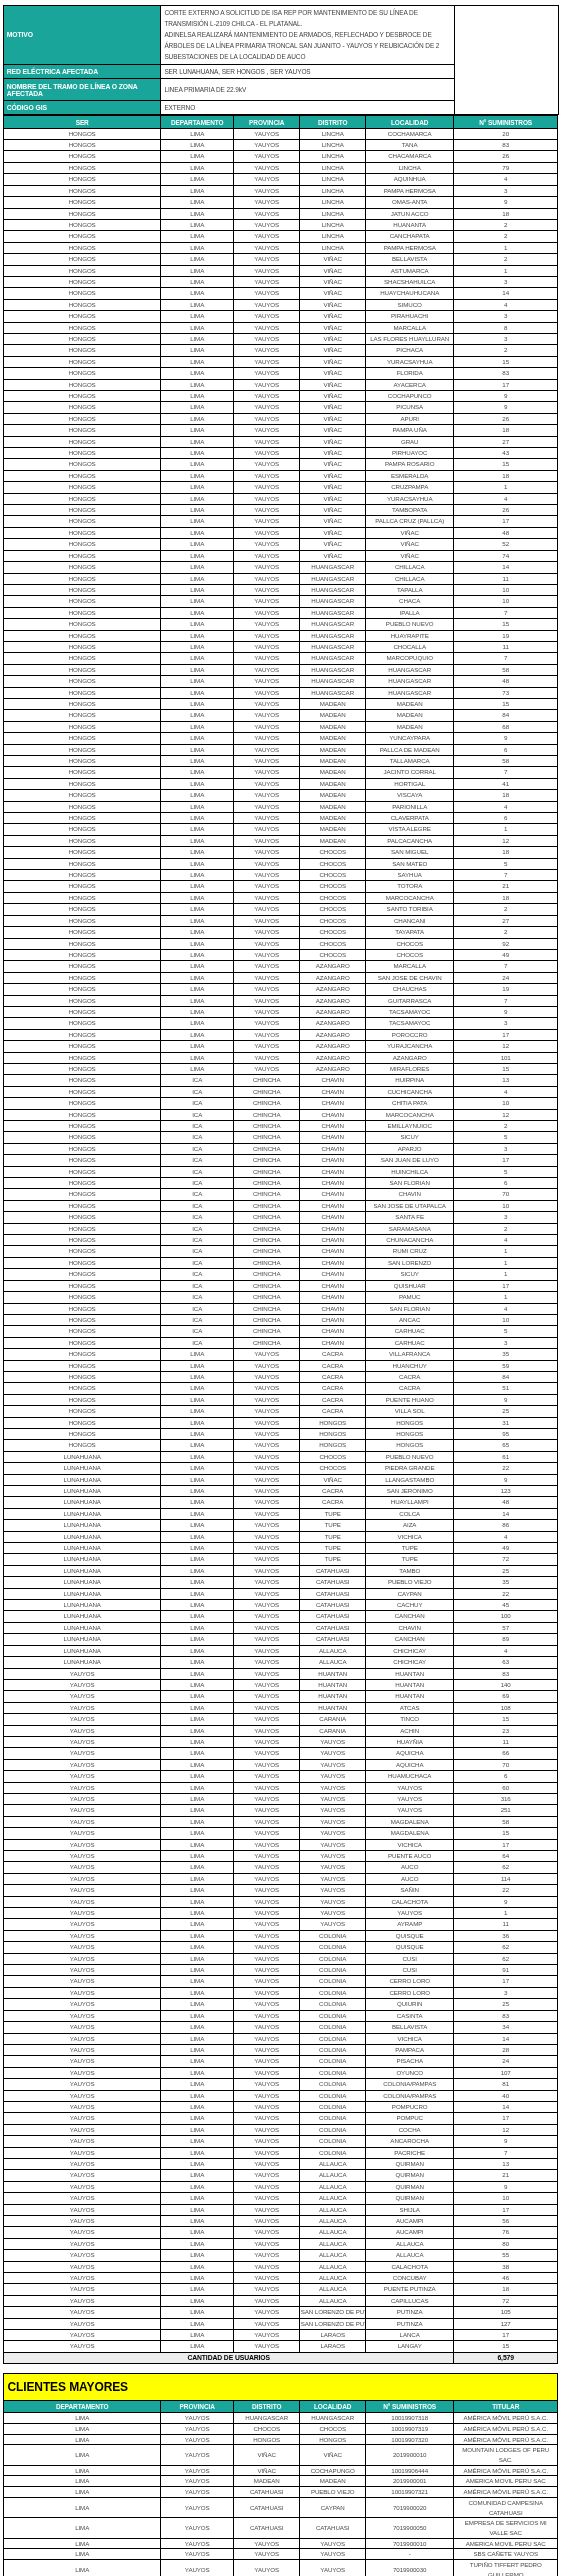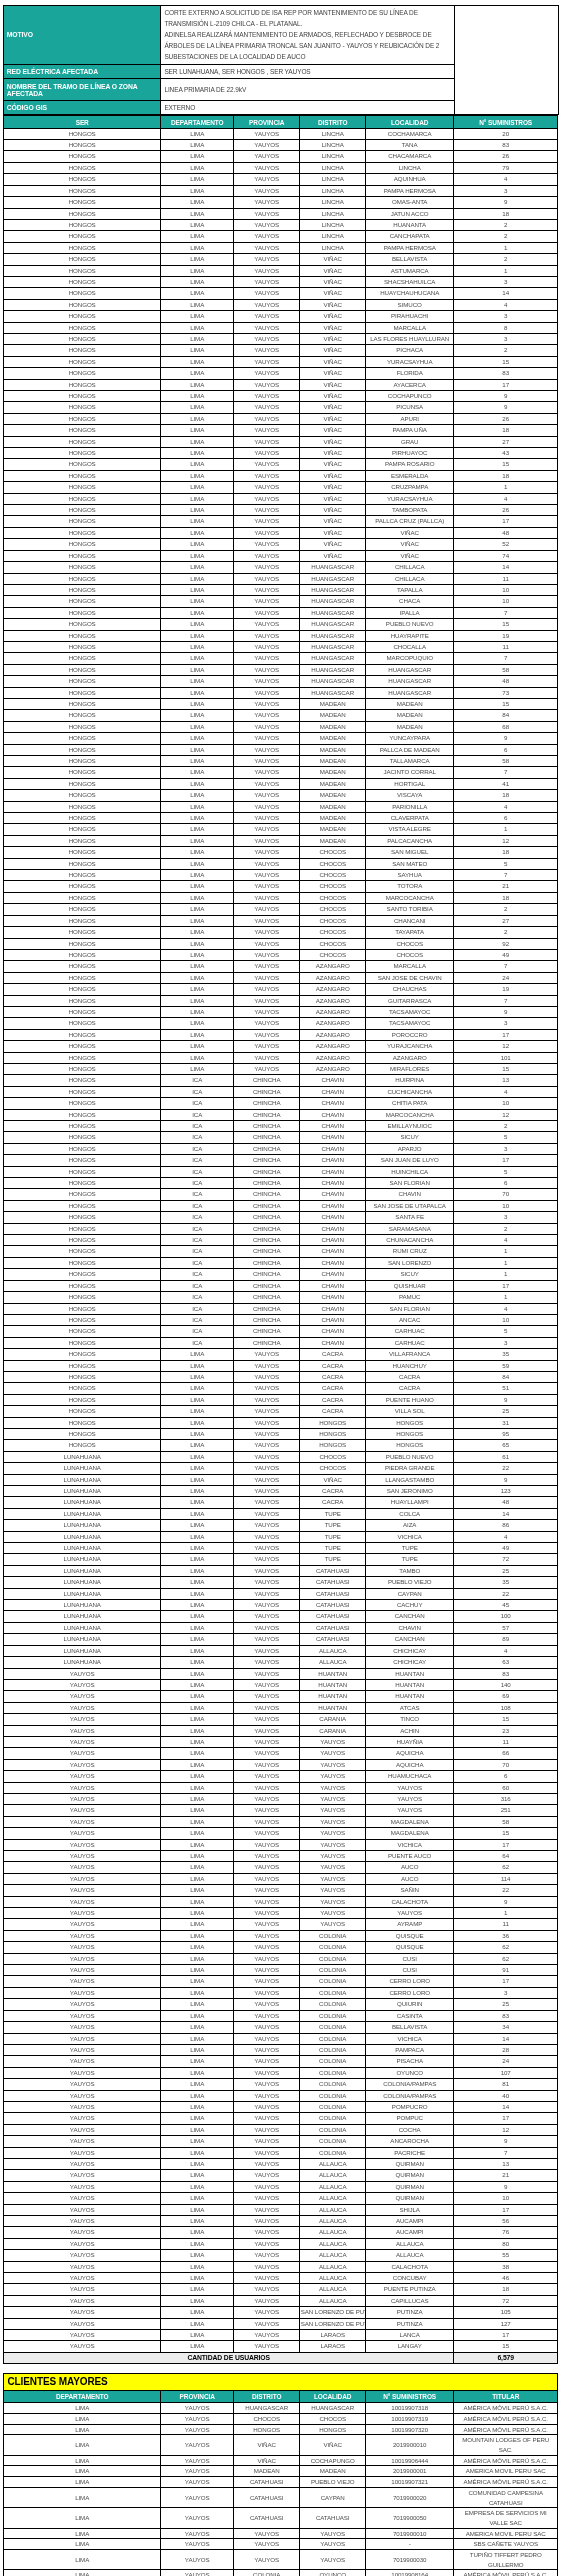--- a/index.html
+++ b/index.html
@@ -24,22 +24,22 @@
   
   td.c{color:#4d4d4d; font-size:6.2px; letter-spacing:-0.1px; text-align:center;
      vertical-align:middle; height:10.4px; white-space:nowrap; padding:0 0.6px; line-height:10.4px;}
   
   .footer-label{background:#ededed; color:#000; font-weight:bold; font-size:6.8px;
      text-align:center; height:11px; vertical-align:middle; letter-spacing:-0.1px;}
   .footer-value{background:#ededed; color:#000; font-weight:bold; font-size:6.8px;
      text-align:center; vertical-align:middle; letter-spacing:-0.1px;}
   
   .gap{height:9px;}
-  .cm-title{background:var(--yellow); color:#000; font-weight:bold; font-size:10px;
-     text-align:left; padding:0.6px 3.2px; height:17px; vertical-align:middle; letter-spacing:-0.1px;}
+  .cm-title{background:var(--yellow); color:#000; font-weight:bold; font-size:12px;
+     text-align:left; padding:0.6px 3.2px; height:27px; vertical-align:middle; letter-spacing:-0.1px;}
   td.t{color:#4d4d4d; font-size:6.2px; letter-spacing:-0.1px; text-align:center;
      vertical-align:middle; height:10.4px; padding:0 1.3px; line-height:9.7px;}
   td.t.wrap{white-space:normal;}
   :root{--teal:#1aa59a; --yellow:#ffff00;}
 </style>
 </head>
 <body>
 
 <div class="sheet">
 

